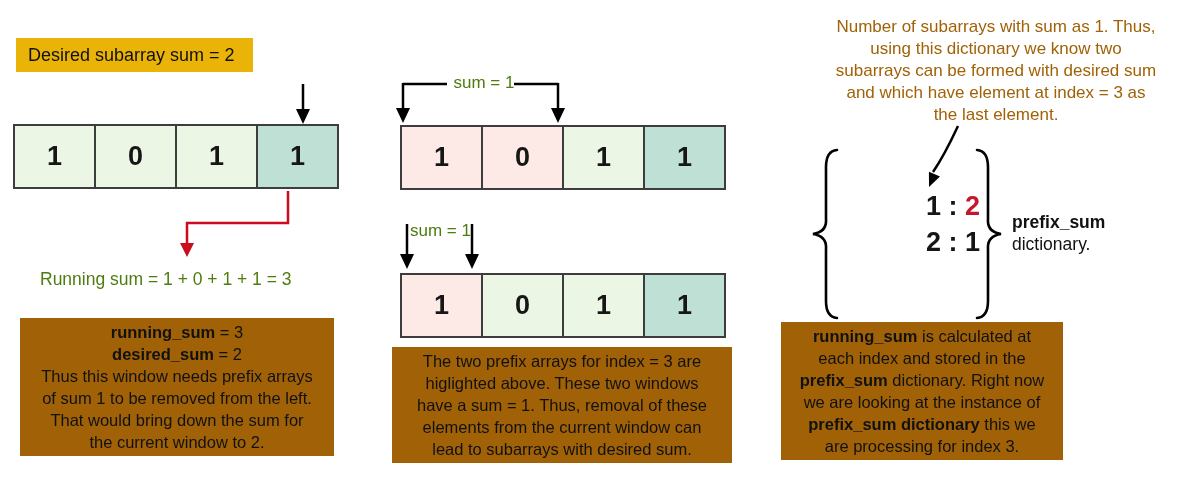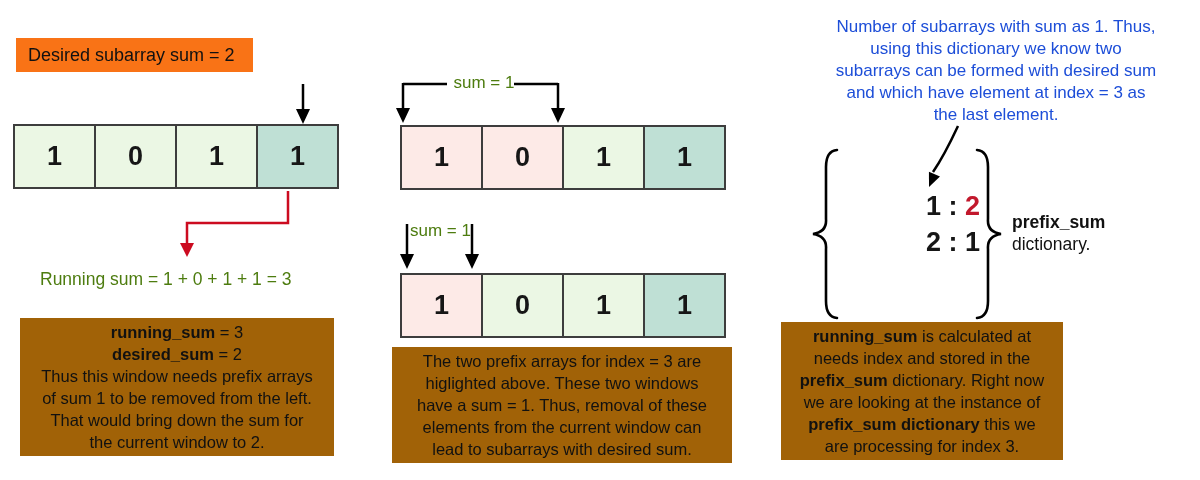--- a/index.html
+++ b/index.html
@@ -14,37 +14,37 @@
     width:83px;height:65px;box-sizing:border-box;border:2px solid #3d3d3d;
     display:flex;align-items:center;justify-content:center;
     font-weight:bold;font-size:27px;color:#161616;
   }
   .cell + .cell{margin-left:-2px;}
   .cell.green{background:#ebf7e4;}
   .cell.teal{background:#bfe0d5;}
   .cell.pink{background:#fdeae7;}
   
   .badge{
-    position:absolute;left:16px;top:38px;width:237px;height:34px;background:#f97316;
+    position:absolute;left:16px;top:38px;width:237px;height:34px;background:#eab308;
     display:flex;align-items:center;padding-left:12px;box-sizing:border-box;
     font-size:18px;color:#111;
   }
   
   .note{
     position:absolute;background:#a16207;text-align:center;color:#111;
     font-size:16.5px;line-height:22px;padding:3px 0;box-sizing:border-box;
   }
   .b{font-weight:bold;text-align:right;}
   
   .flabel{position:absolute;font-size:17px;color:#4d7c0f;white-space:nowrap;}
   .center{}
   
   .annotation{
     position:absolute;left:800px;top:16px;width:392px;text-align:center;
-    color:#1d4ed8;font-size:17px;line-height:22px;
+    color:#a16207;font-size:17px;line-height:22px;
   }
   
   .dict{
     position:absolute;left:893px;top:188px;width:120px;text-align:center;
     font-size:27px;font-weight:bold;line-height:36px;color:#161616;
   }
   .dict .red{color:#c2182c;}
   .dictlabel{position:absolute;left:1012px;top:211px;font-size:17.5px;line-height:22px;color:#111;}
 </style>
 </head>
@@ -174,20 +174,20 @@
     <div>2 : 1</div>
   </div>
 
   <div class="dictlabel">
     <div class="b">prefix_sum</div>
     <div>dictionary.</div>
   </div>
 
   <div class="note" style="left:781px;top:322px;width:282px;">
     <div><span class="b">running_sum</span><span> is calculated at</span></div>
-    <div>needs index and stored in the</div>
+    <div>each index and stored in the</div>
     <div><span class="b">prefix_sum</span><span> dictionary. Right now</span></div>
     <div>we are looking at the instance of</div>
     <div><span class="b">prefix_sum dictionary</span><span> this we</span></div>
     <div>are processing for index 3.</div>
   </div>
 
 </div>
 
 </body></html>

